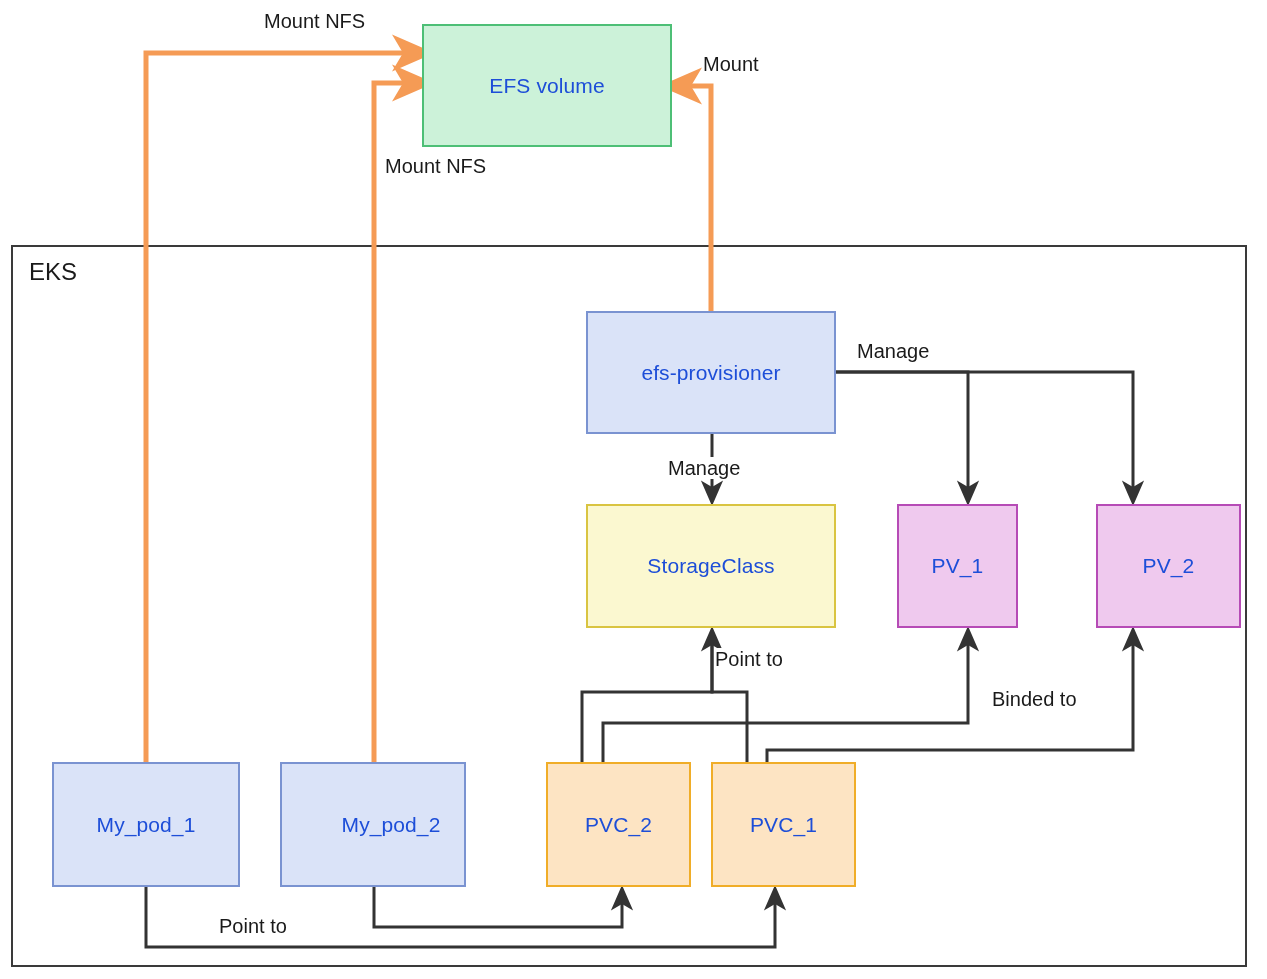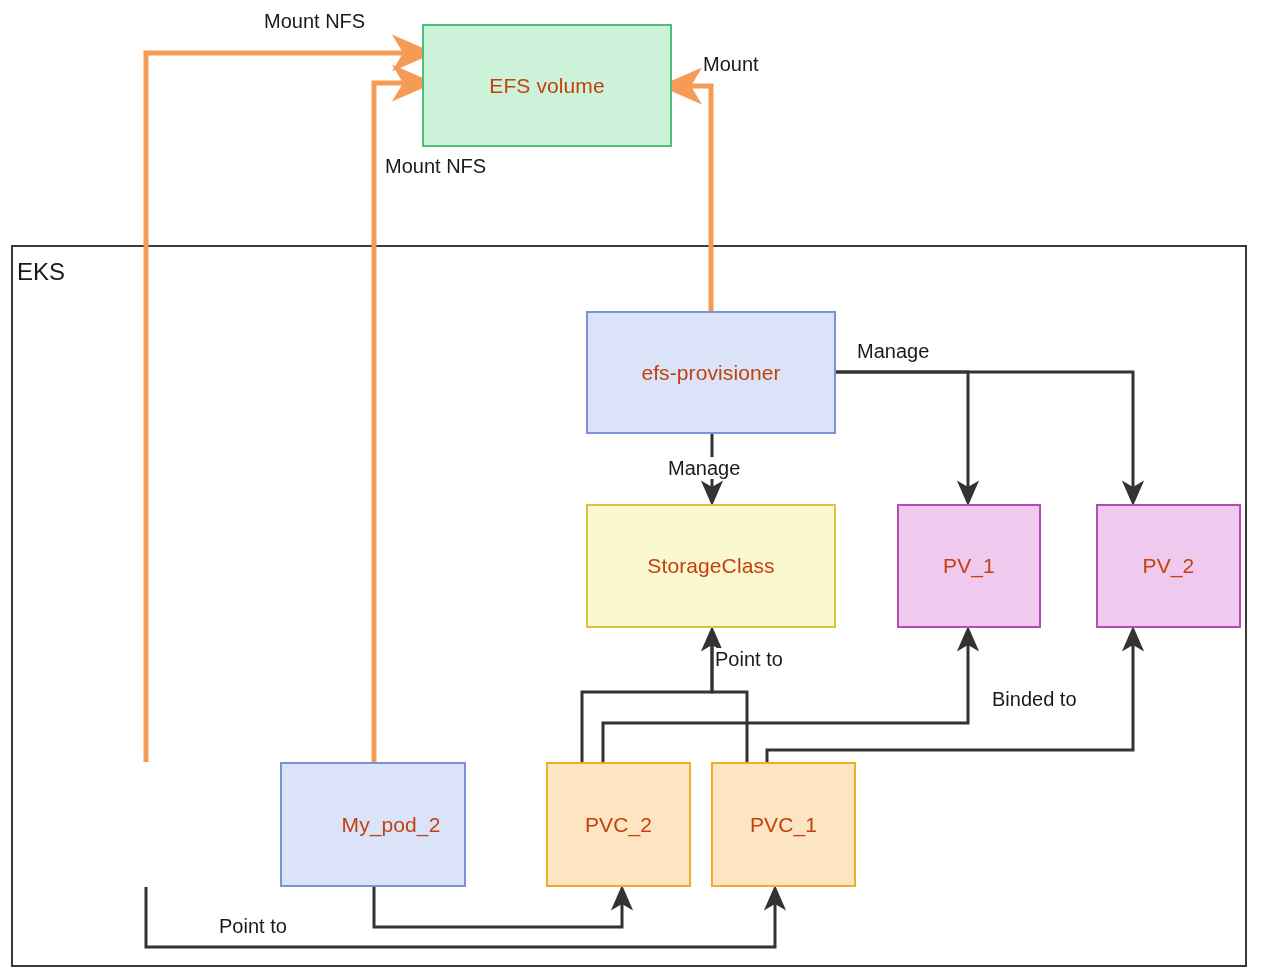--- a/index.html
+++ b/index.html
@@ -24,36 +24,37 @@
     width: 1267px;
     height: 979px;
   }
   .node {
     position: absolute;
     box-sizing: border-box;
     display: flex;
     align-items: center;
     justify-content: center;
     font-size: 21px;
-    color: #c2410c;
+    color: #1d4ed8;
     letter-spacing: 0.1px;
   }
   .edge-label {
     position: absolute;
     font-size: 20px;
     color: #1a1a1a;
     white-space: nowrap;
     background: #ffffff;
     line-height: 1.1;
   }
   .group-label {
     position: absolute;
     font-size: 24px;
     color: #1a1a1a;
     white-space: nowrap;
+    margin-left: 12px;
   }
   .group-box {
     position: absolute;
     box-sizing: border-box;
     border: 2px solid #3a3a3a;
     background: transparent;
   }
 </style>
 </head>
 <body>
@@ -127,28 +128,31 @@
   </div>
 
   <div class="node" style="left:586px; top:311px; width:250px; height:123px; background:#dae3f8; border:2px solid #7a93d1;">
     <span>efs-provisioner</span>
   </div>
 
   <div class="node" style="left:586px; top:504px; width:250px; height:124px; background:#fbf8d0; border:2px solid #d9c441;">
     <span>StorageClass</span>
   </div>
 
-  <div class="node" style="left:897px; top:504px; width:144px; height:124px; background:#efc9ee; border:2px solid #b64bb6;">
+  <div class="node" style="left:897px; top:504px; width:121px; height:124px; background:#efc9ee; border:2px solid #b64bb6;">
     <span>PV_1</span>
   </div>
 
   <div class="node" style="left:1061px; top:504px; width:145px; height:124px; background:#efc9ee; border:2px solid #b64bb6;margin-left:35px;">
     <span>PV_2</span>
   </div>
 
+  <div class="node" style="left:52px; top:762px; width:188px; height:125px; background:#dae3f8; border:2px solid #7a93d1;">
+    <span>My_pod_1</span>
+  </div>
 
   <div class="node" style="left:280px; top:762px; width:186px; height:125px; background:#dae3f8; border:2px solid #7a93d1;padding-left:36px;">
     <span>My_pod_2</span>
   </div>
 
   <div class="node" style="left:546px; top:762px; width:145px; height:125px; background:#fde4c3; border:2px solid #f0ad28;">
     <span>PVC_2</span>
   </div>
 
   <div class="node" style="left:711px; top:762px; width:145px; height:125px; background:#fde4c3; border:2px solid #f0ad28;">

